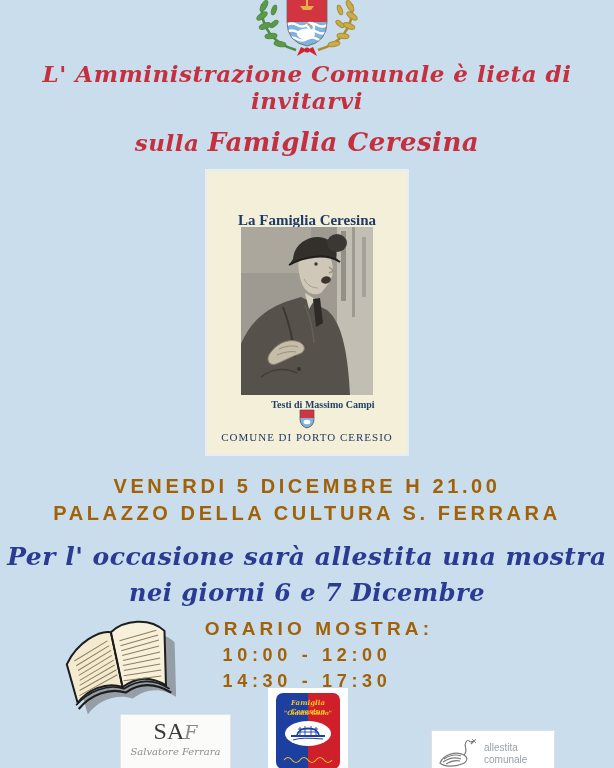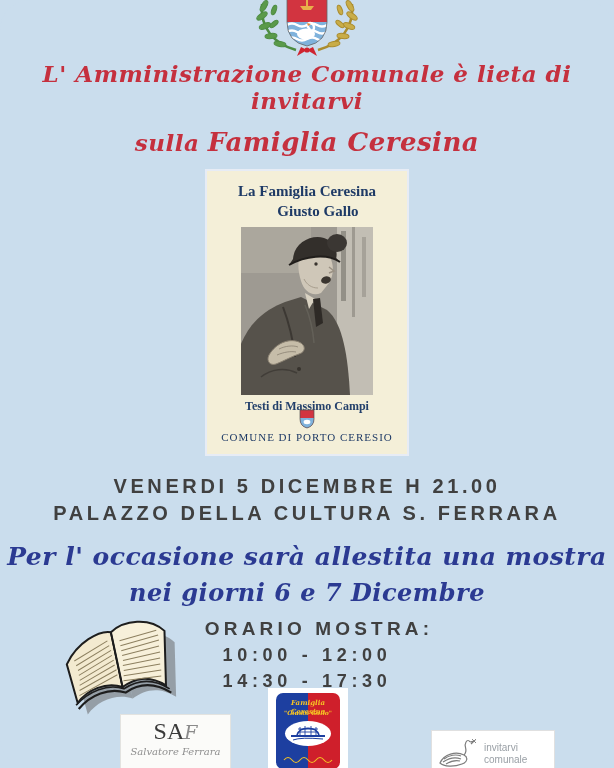--- a/index.html
+++ b/index.html
@@ -23,31 +23,31 @@
   .inv1{top:60px;font-size:23px;}
   .inv2{top:95px;font-size:23px;}
   .inv3{top:127px;font-size:23px;}
   .inv3 .bold-part{font-size:26px;font-weight:800;}
   
   #book-cover{
     left:205px;top:169px;width:204px;height:287px;
     background:#f4efd8;border:2px solid #e7ecf5;box-sizing:border-box;
   }
   .bk-title{left:0;width:200px;text-align:center;color:#1e3a66;
-    font-family:"Liberation Serif",serif;font-weight:bold;font-size:15px;}
+    font-family:"Liberation Serif",serif;font-weight:bold;font-size:15px;margin-top:29px;}
   .bk-t1{top:12px;} .bk-t2{top:32px;padding-left:11px;}
   #book-photo{left:34px;top:56px;width:132px;height:168px;overflow:hidden;}
-  .bk-credit{left:0;top:228px;width:200px;text-align:center;color:#23406b;
-    font-family:"Liberation Serif",serif;font-size:12px;font-weight:bold;}
+  .bk-credit{left:16px;top:228px;width:200px;text-align:center;color:#23406b;
+    font-family:"Liberation Serif",serif;font-size:10px;font-weight:bold;}
   #mini-crest{left:92px;top:238px;}
   .bk-comune{left:0;top:260px;width:200px;text-align:center;color:#1e3a66;
     font-family:"Liberation Serif",serif;font-weight:normal;font-size:11px;letter-spacing:1px;}
   
   .event-red{
-    color:#404040;font-weight:bold;font-size:20px;letter-spacing:.18em;
+    color:#a16207;font-weight:bold;font-size:20px;letter-spacing:.18em;
     font-family:"Liberation Sans",sans-serif;
   }
   .ev1{top:475px;} .ev2{top:502px;}
   .exh1{top:542px;font-size:25px;}
   .exh2{top:578px;font-size:24px;text-align:center;}
   
   .sch-title{top:618px;font-size:19px;letter-spacing:.22em;padding-left:12px;}
   .sch-t1{top:645px;font-size:18px;letter-spacing:.26em;}
   .sch-t2{top:671px;font-size:18px;letter-spacing:.26em;}
   #open-book{left:50px;top:612px;}
@@ -264,18 +264,18 @@
     <svg width="44" height="34" viewBox="0 0 44 34">
       <g fill="none" stroke="#7c7c7c" stroke-width="1.2">
         <path d="M4,26 C8,17 20,14 28,18 C32,20 32,25 26,27 C18,30 8,30 4,26 Z"></path>
         <path d="M28,18 C33,13 27,10 30,5 C31,3 33,3 34,5"></path>
         <path d="M34,5 l4,-1 -3,3"></path>
         <path d="M8,22 C13,18 20,17 25,19 M7,25 C13,21 20,20 25,22 M10,27 C15,24 20,23 24,24"></path>
         <path d="M36,2 l4,4 m0,-4 l-4,4" stroke-width="0.9"></path>
       </g>
     </svg>
     <div class="bib-label">
-      <div>invitarvi</div>
+      <div>allestita</div>
       <div>comunale</div>
     </div>
   </div>
 
 </div>
 
 </body></html>

